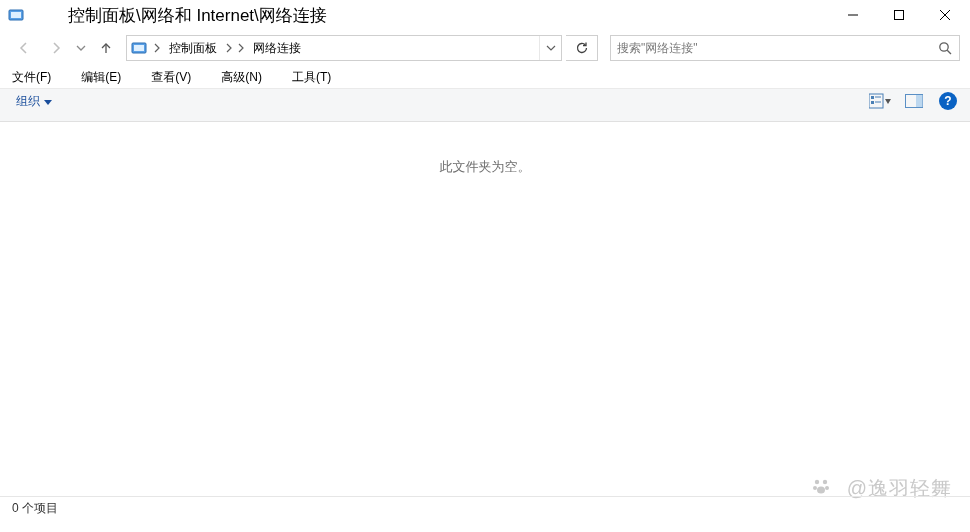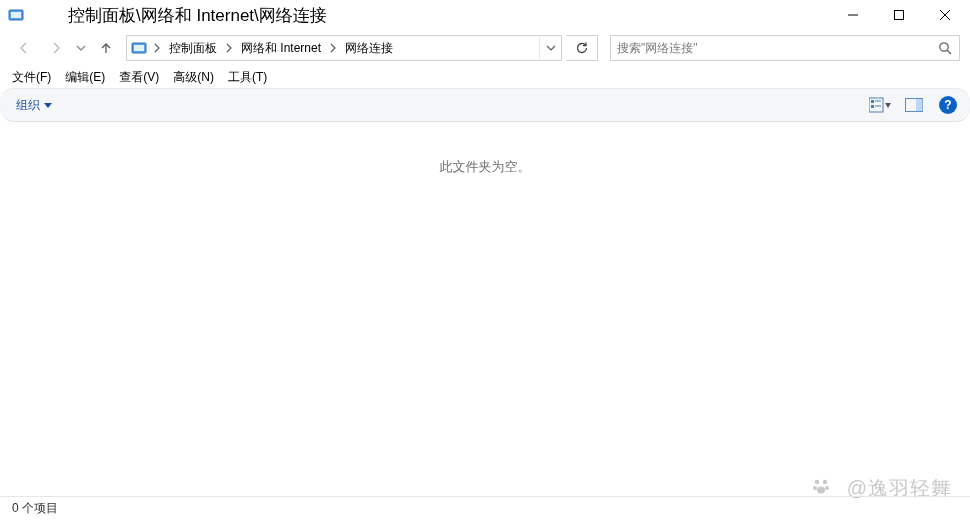--- a/index.html
+++ b/index.html
@@ -26,24 +26,24 @@
   .addressbar .tail { flex:1; }
   .dropbtn { width:22px; height:24px; border-left:1px solid #e8e8e8; display:flex; align-items:center; justify-content:center; }
 
   .refreshbtn { width:32px; height:26px; border:1px solid #cfcfcf; border-left:none; display:flex; align-items:center; justify-content:center; }
 
   .searchbox { width:350px; height:26px; border:1px solid #cfcfcf; margin-left:8px; display:flex; align-items:center; }
   .searchbox input { flex:1; border:none; outline:none; font-size:12px; padding:0 6px; color:#000; background:transparent; }
   .searchbox input::placeholder { color:#7a7a7a; }
   .searchbox .sbtn { width:28px; height:100%; display:flex; align-items:center; justify-content:center; }
 
-  .menubar { height:22px; display:flex; align-items:center; padding:0 6px; gap:2px; }
+  .menubar { height:22px; display:flex; align-items:center; padding:0 6px; gap:18px; }
   .menuitm { padding:2px 6px; }
 
-  .cmdbar { height:34px; background:#f5f6f7; border-top:1px solid #eaeaea; border-bottom:1px solid #e0e0e0; display:flex; align-items:center; padding:0 10px;border-radius:14px; }
+  .cmdbar { height:34px; background:#f5f6f7; border-top:1px solid #eaeaea; border-bottom:1px solid #e0e0e0; display:flex; align-items:flex-end; padding:8px 10px; }
   .orgbtn { color:#1a4e9c; padding:3px 2px 3px 6px; display:flex; align-items:center; }
   .orgbtn .chev { margin-left:4px; }
   .cmdbar .spacer { flex:1; }
   .rightgroup { display:flex; align-items:center; gap:10px; }
   .iconbtn { width:24px; height:24px; display:flex; align-items:center; justify-content:center; }
   .helpcircle { width:18px; height:18px; border-radius:50%; background:#0a62c3; color:#fff; font-weight:bold; font-size:12px; display:flex; align-items:center; justify-content:center; }
 
   .content { position:relative; height:370px; }
   .emptymsg { text-align:center; color:#6e6e6e; font-size:13px; margin-top:36px; }
 
@@ -119,21 +119,20 @@
       <svg width="8" height="10" fill="none" stroke="#606060" stroke-width="1.2">
           <polyline points="2,1 6,5 2,9"></polyline>
         </svg>
     </span>
     <span class="crumb">控制面板</span>
     <span class="crumbsep">
       <svg width="8" height="10" fill="none" stroke="#606060" stroke-width="1.2">
           <polyline points="2,1 6,5 2,9"></polyline>
         </svg>
     </span>
-    <span class="crumb">网络和 Internet</span>
     <span class="crumbsep">
       <svg width="8" height="10" fill="none" stroke="#606060" stroke-width="1.2">
           <polyline points="2,1 6,5 2,9"></polyline>
         </svg>
     </span>
     <span class="crumb">网络连接</span>
     <span class="tail"></span>
     <div class="dropbtn">
       <svg width="10" height="10" fill="none" stroke="#606060" stroke-width="1.2">
           <polyline points="1,3 5,7 9,3"></polyline>

